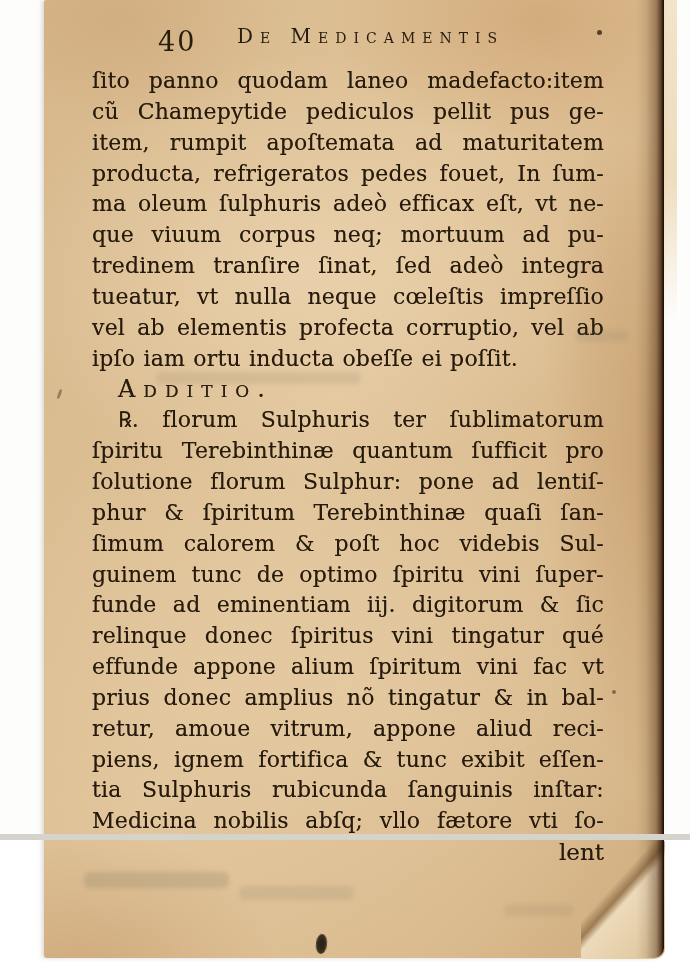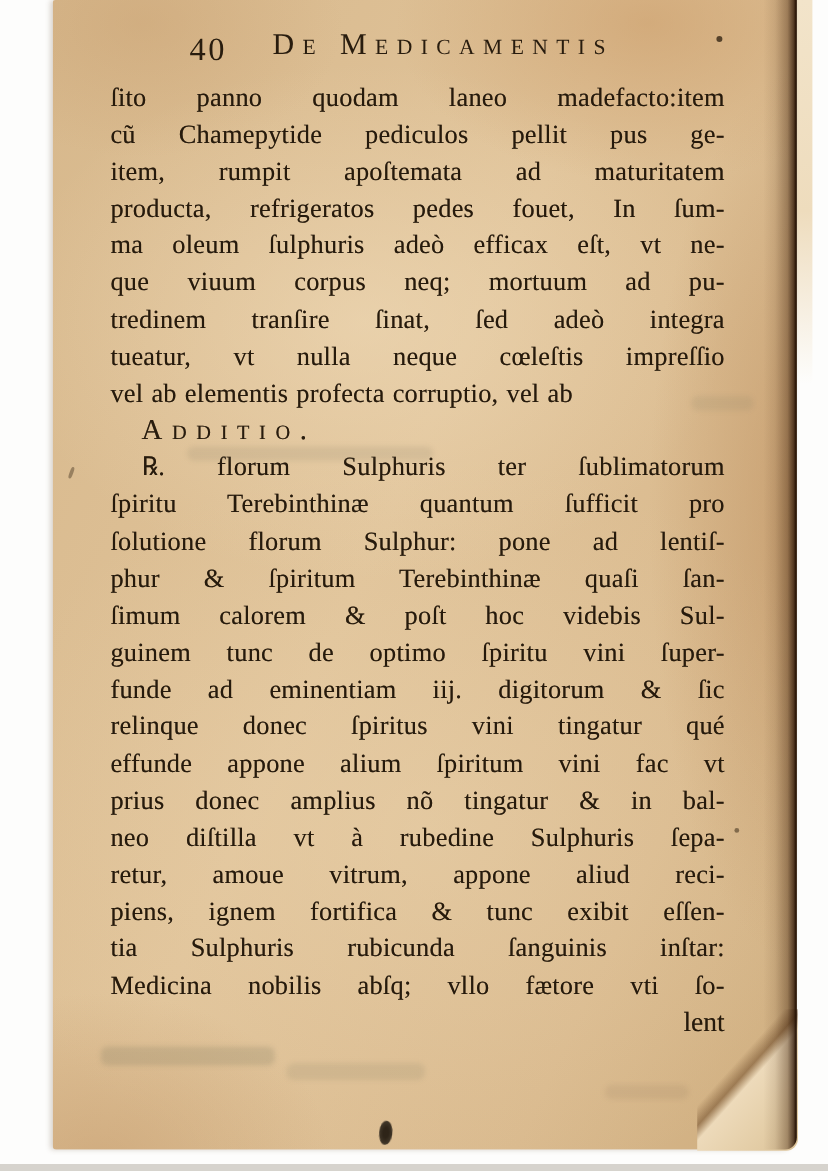--- a/index.html
+++ b/index.html
@@ -1,21 +1,21 @@
 <!DOCTYPE html>
 <html><head>
 <meta charset="utf-8">
 <style>
   html,body{margin:0;padding:0;}
   body{
     width:690px;height:976px;overflow:hidden;
     background:#ffffff;
     font-family:"DejaVu Serif","Liberation Serif",serif;
   }
-  .scan{position:relative;width:690px;height:976px;background:#fdfdfc;font-family:Liberation Serif, serif;}
+  .scan{position:relative;width:690px;height:840px;background:#fdfdfc;}
 
   
   .page{
     position:absolute;left:44px;top:0;width:620px;height:958px;
     border-radius:2px 0 12px 3px;
     background-color:#dcbd92;
     background-image:
       radial-gradient(ellipse 300px 190px at 80% 2%,  rgba(200,152,100,0.55), rgba(200,152,100,0) 70%),
       radial-gradient(ellipse 180px 520px at 101% 45%, rgba(178,128,78,0.45), rgba(178,128,78,0) 72%),
       radial-gradient(ellipse 280px 200px at 6% 101%,  rgba(186,140,92,0.42), rgba(186,140,92,0) 70%),
@@ -53,22 +53,22 @@
   
   .header{
     position:absolute;left:48px;top:24px;width:512px;height:34px;
     color:#281c0e;white-space:nowrap;
   }
   .pagenum{
     position:absolute;left:66px;top:2px;
     font-size:27px;letter-spacing:2px;
   }
   .runtitle{
-    position:absolute;left:135px;top:0;
-    font-variant:small-caps;font-size:25px;letter-spacing:7px;
+    position:absolute;left:145px;top:0;
+    font-variant:small-caps;font-size:20px;letter-spacing:7px;
   }
   .textblock{
     position:absolute;left:48px;top:66px;width:512px;
     color:#261a0c;
   }
   .tline{
     height:30.85px;line-height:30.85px;font-size:22px;
     letter-spacing:0.2px;word-spacing:1px;
     text-align:justify;text-align-last:justify;
     white-space:normal;overflow:visible;
@@ -124,34 +124,34 @@
       <div id="para1">
           <div class="tline">ſito panno quodam laneo madefacto:item</div>
           <div class="tline">cũ Chamepytide pediculos pellit pus ge-</div>
           <div class="tline">item, rumpit apoſtemata ad maturitatem</div>
           <div class="tline">producta, refrigeratos pedes fouet, In ſum-</div>
           <div class="tline">ma oleum ſulphuris adeò efficax eſt, vt ne-</div>
           <div class="tline">que viuum corpus neq; mortuum ad pu-</div>
           <div class="tline">tredinem tranſire ſinat, ſed adeò integra</div>
           <div class="tline">tueatur, vt nulla neque cœleſtis impreſſio</div>
           <div class="tline">vel ab elementis profecta corruptio, vel ab</div>
+          <div class="tline">ipſo iam ortu inducta obeſſe ei poſſit.</div>
         </div>
       <div class="heading">Additio.</div>
       <div id="para2">
           <div class="tline">℞. florum Sulphuris ter ſublimatorum</div>
           <div class="tline">ſpiritu Terebinthinæ quantum ſufficit pro</div>
           <div class="tline">ſolutione florum Sulphur: pone ad lentiſ-</div>
           <div class="tline">phur &amp; ſpiritum Terebinthinæ quaſi ſan-</div>
           <div class="tline">ſimum calorem &amp; poſt hoc videbis Sul-</div>
           <div class="tline">guinem tunc de optimo ſpiritu vini ſuper-</div>
           <div class="tline">funde ad eminentiam iij. digitorum &amp; ſic</div>
           <div class="tline">relinque donec ſpiritus vini tingatur qué</div>
           <div class="tline">effunde appone alium ſpiritum vini fac vt</div>
           <div class="tline">prius donec amplius nõ tingatur &amp; in bal-</div>
-          <div class="tline">neo diſtilla vt à rubedine Sulphuris ſepa-</div>
           <div class="tline">retur, amoue vitrum, appone aliud reci-</div>
           <div class="tline">piens, ignem fortifica &amp; tunc exibit eſſen-</div>
           <div class="tline">tia Sulphuris rubicunda ſanguinis inſtar:</div>
           <div class="tline">Medicina nobilis abſq; vllo fætore vti ſo-</div>
         </div>
       <div class="catchword">lent</div>
     </div>
 
     <div class="smudge m1"></div>
     <div class="smudge m2"></div>

